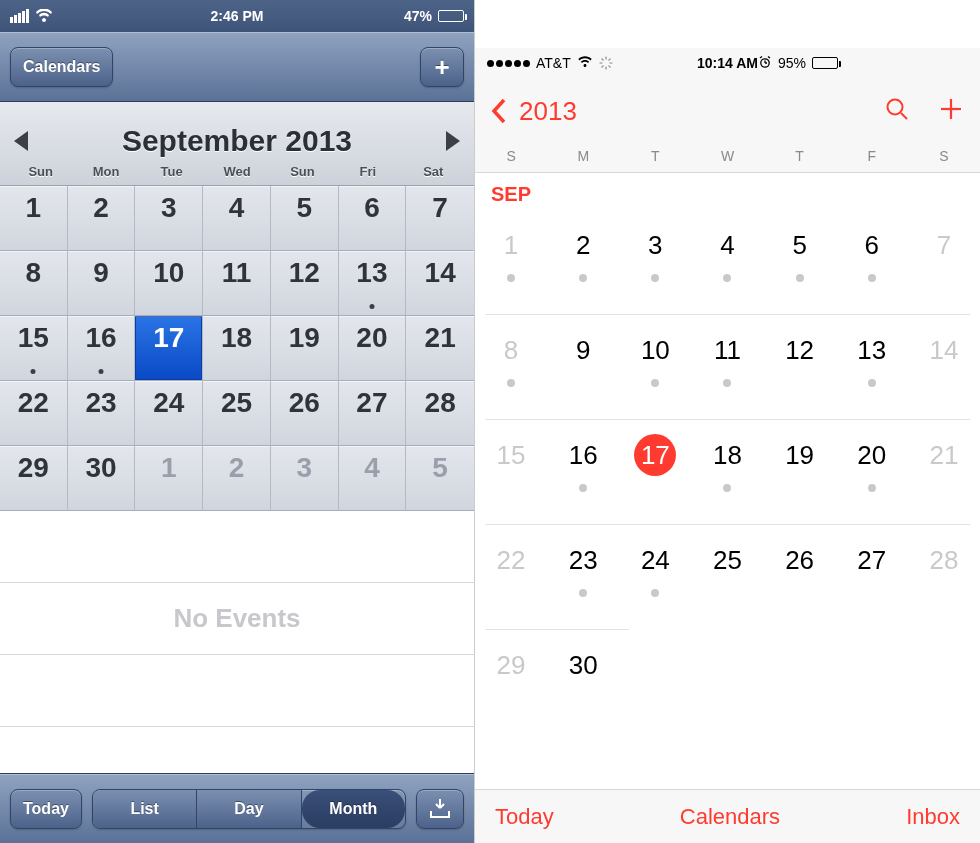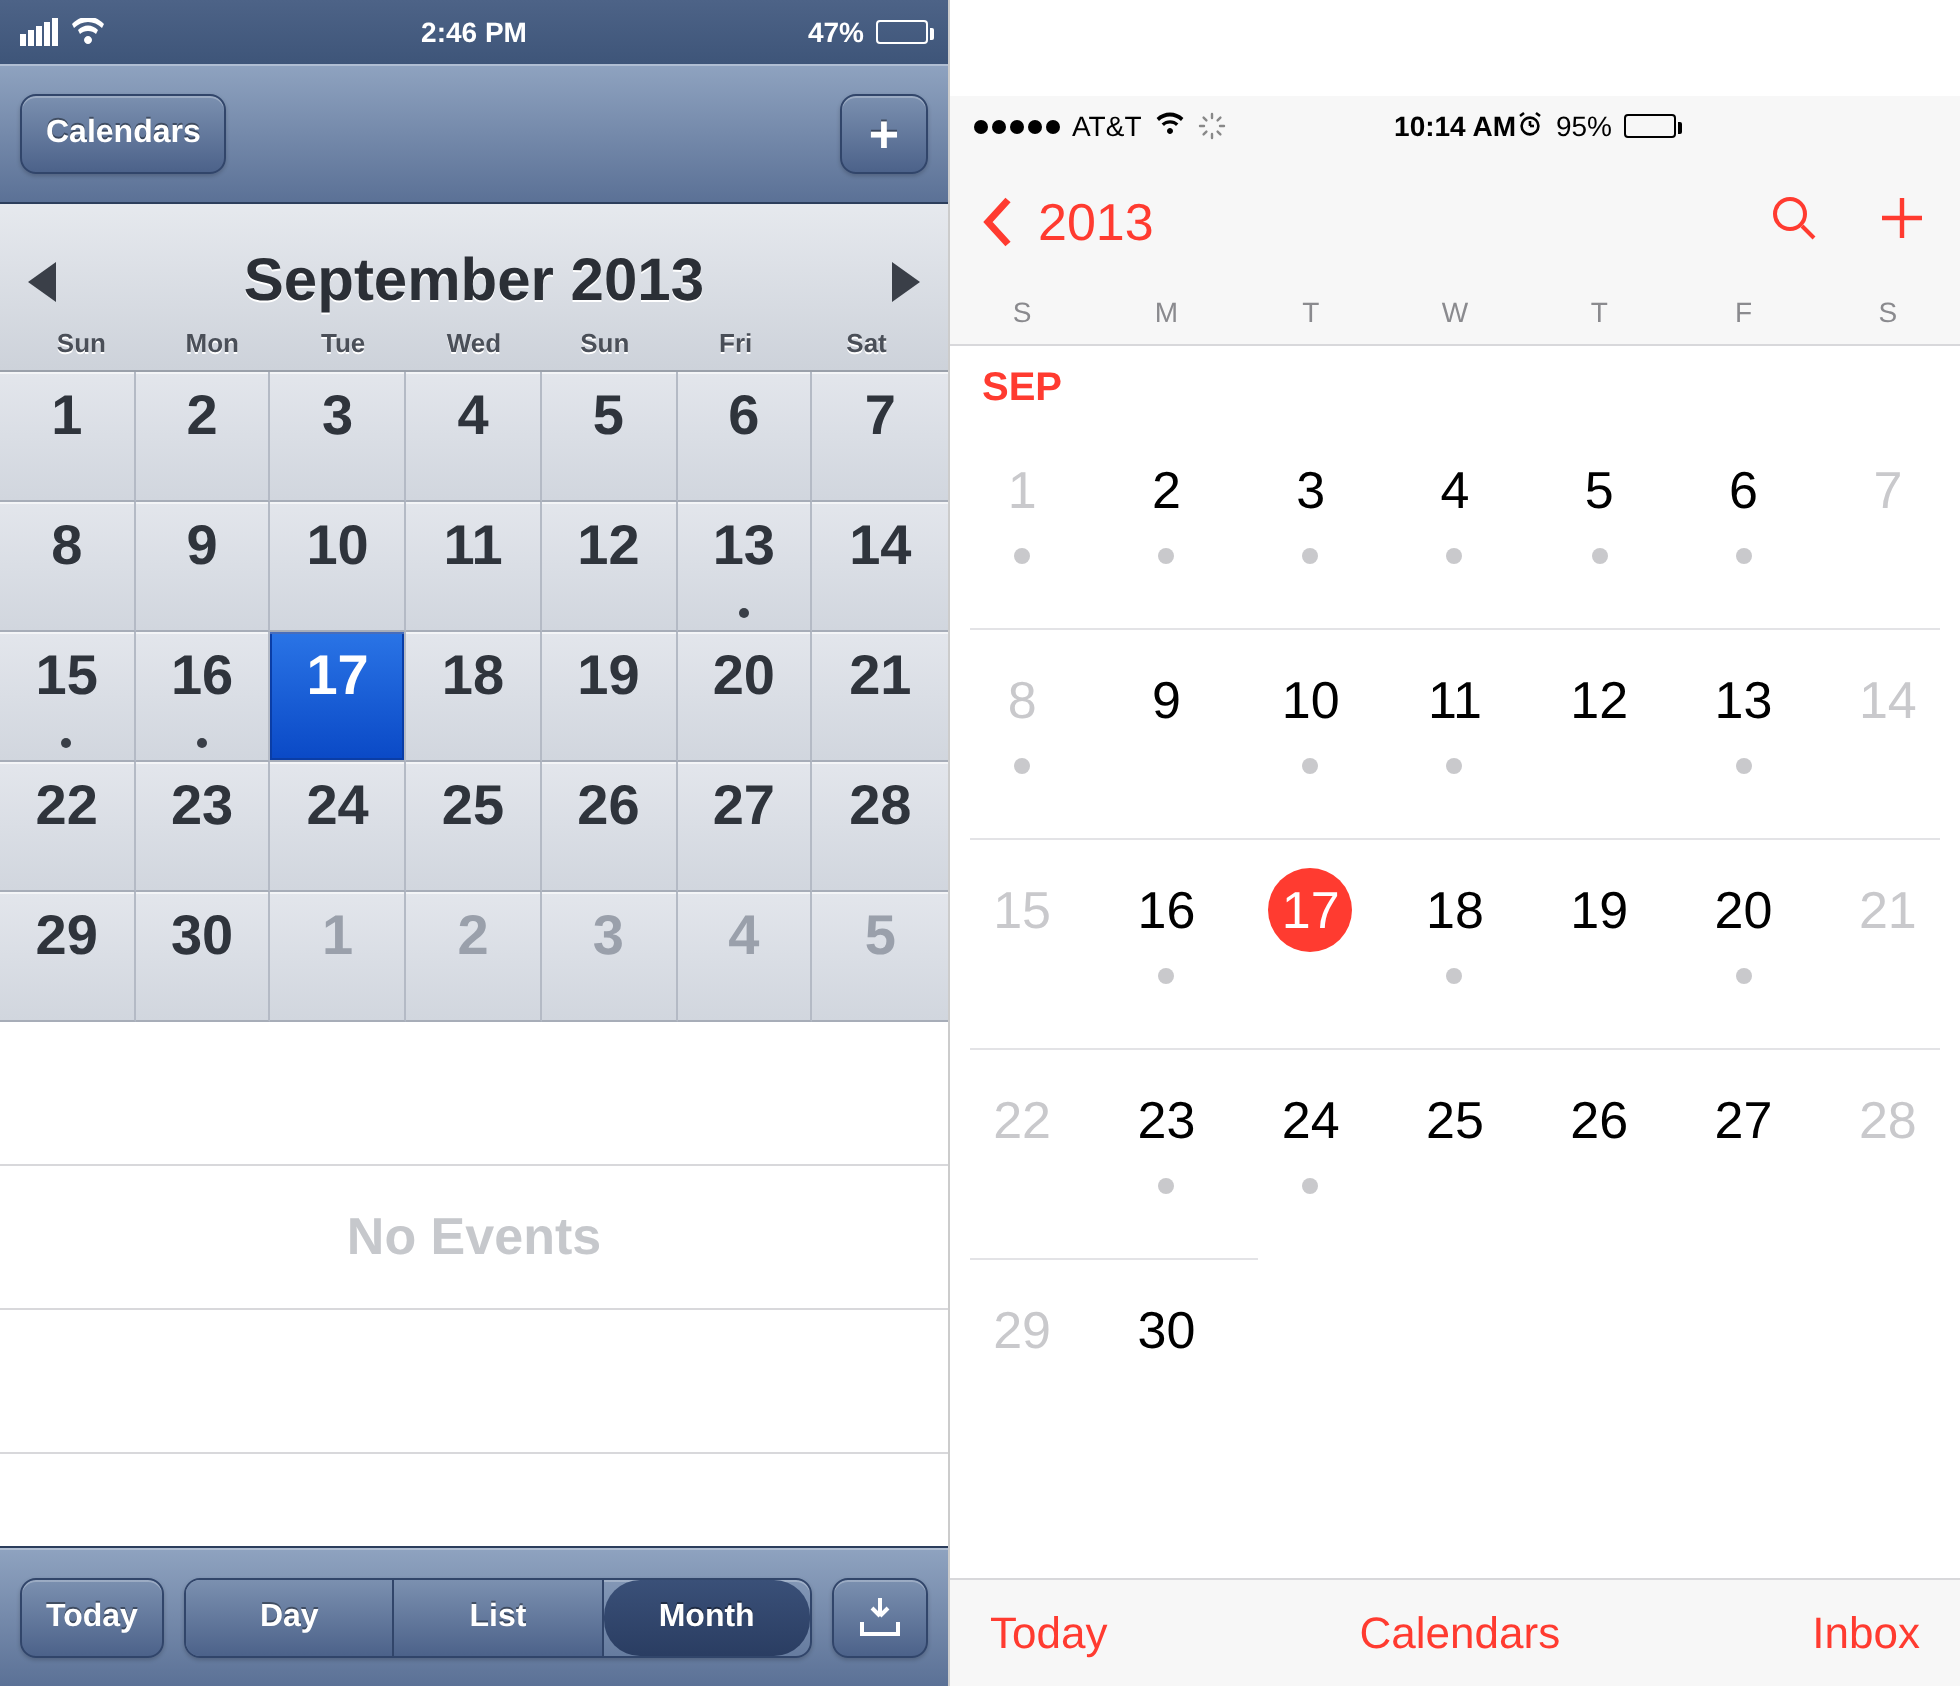--- a/index.html
+++ b/index.html
@@ -292,22 +292,22 @@
     <div class="row">
         <span class="label">No Events</span>
       </div>
     <div class="row"></div>
     <div style="flex:1"></div>
   </div>
 
   <div class="tb6">
     <div class="btn6">Today</div>
     <div class="seg6" id="seg6">
+        <div>List</div>
         <div>Day</div>
-        <div>List</div>
         <div class="active">Month</div>
       </div>
     <div class="btn6 dlbtn">
       <svg width="22" height="20" viewBox="0 0 22 20">
           <path fill="#fff" d="M11 0v9m0 0l-4-4m4 4l4-4" stroke="#fff" stroke-width="2"></path>
           <path fill="none" stroke="#fff" stroke-width="2" d="M2 12v6h18v-6"></path>
         </svg>
     </div>
   </div>
 </div>

